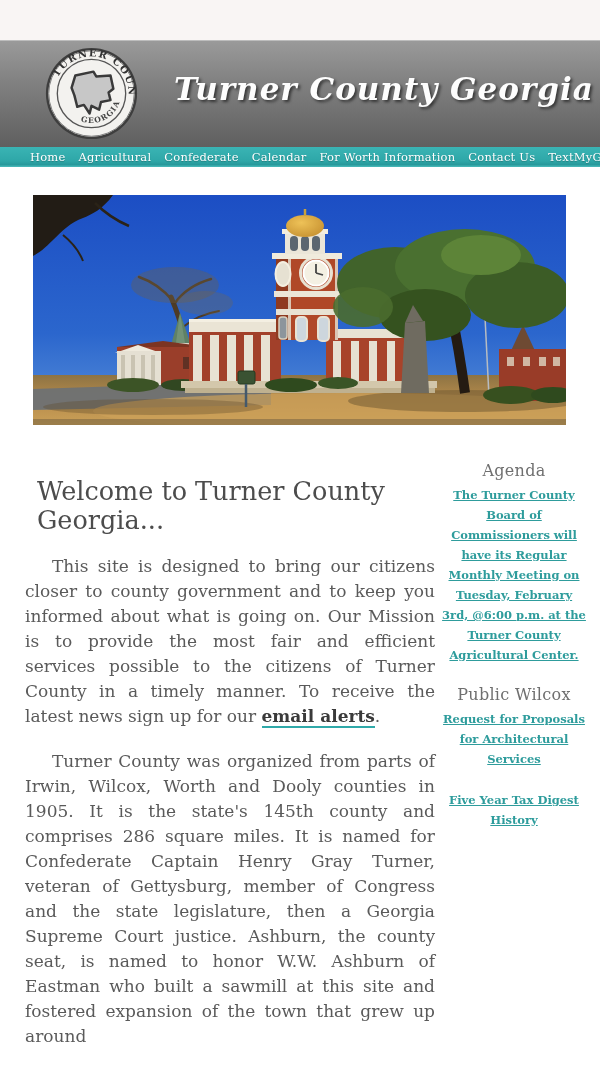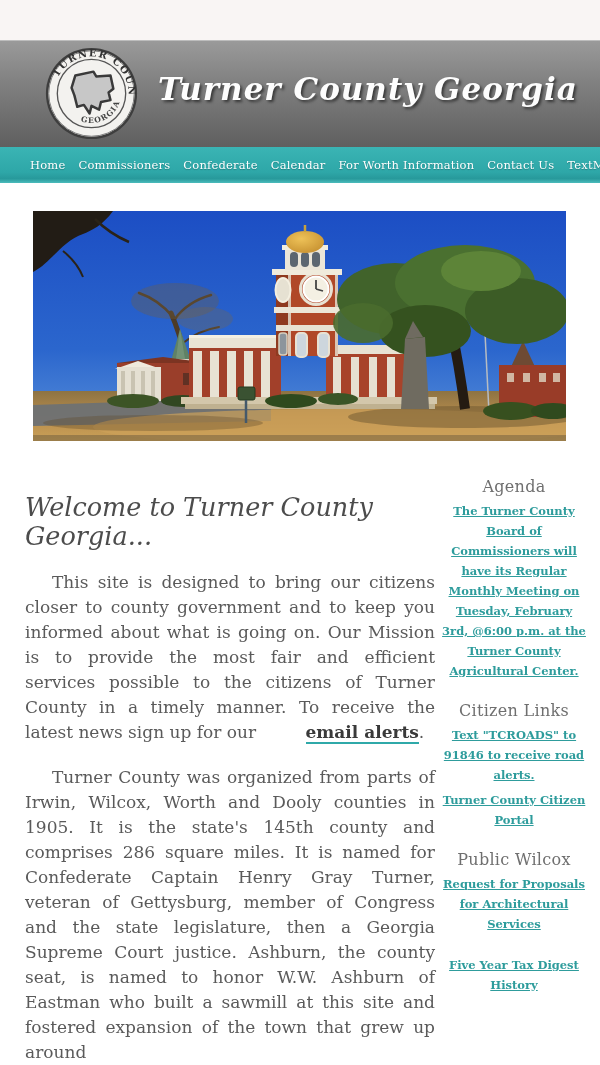--- a/index.html
+++ b/index.html
@@ -11,50 +11,50 @@
   .top-strip{height:40px;background:#f9f5f4;}
   
   .masthead{
     height:106px;
     background:linear-gradient(180deg,#9a9a9a 0%,#808080 40%,#5f5f5f 100%);
     position:relative;
     border-top:1px solid #bdbdbd;
   }
   .seal{position:absolute;left:44px;top:5px;width:95px;height:95px;}
   .site-title{
-    position:absolute;left:158px;top:30px;
+    position:absolute;left:174px;top:30px;
     font-size:31px;font-style:italic;font-weight:bold;color:#fdfdfd;
     text-shadow:2px 2px 3px rgba(0,0,0,.55);
     letter-spacing:1px;white-space:nowrap;
   }
   
   .nav{
-    height:36px;
+    height:20px;
     background:linear-gradient(180deg,#3ab4b4 0%,#2ea7a8 70%,#27999b 88%,#4cbcbc 100%);
     display:flex;align-items:center;gap:13px;padding-left:30px;
   }
   .nav a{
     color:#ffffff;font-size:11.5px;text-decoration:none;letter-spacing:.2px;
     text-shadow:0 1px 1px rgba(0,0,0,.25);white-space:nowrap;cursor:pointer;
   }
   
   .hero{margin:28px 33px 0 33px;width:533px;height:230px;line-height:0;}
   
   .content{display:flex;align-items:flex-start;}
   .main-col{width:410px;margin-left:25px;}
   .main-col h1{
-    margin:52px 0 0 0;font-size:25.5px;font-weight:normal;color:#4c4c4c;line-height:1.12;font-style:italic;
+    margin:52px 0 0 12px;font-size:25.5px;font-weight:normal;color:#4c4c4c;line-height:1.12;
   }
   .main-col p{
     font-size:17px;color:#5a5a5a;line-height:25px;text-align:justify;
     text-indent:27px;margin:20px 0 0 0;
   }
   .email-link{
     font-weight:bold;color:#3a3a3a;text-decoration:none;
-    border-bottom:2px solid #2fa9a9;cursor:pointer;margin-left:44px;
+    border-bottom:2px solid #2fa9a9;cursor:pointer;
   }
   
   .sidebar{width:146px;margin-left:6px;padding-top:36px;text-align:center;}
   .side-section{margin-bottom:20px;}
   .side-heading{
     font-size:16px;font-weight:normal;color:#6f6f6f;margin:0 0 5px 0;letter-spacing:.3px;
   }
   .side-link{
     display:block;font-size:11.5px;font-weight:bold;color:#2e9c9c;
     text-decoration:underline;line-height:20px;margin-bottom:5px;cursor:pointer;
@@ -82,21 +82,21 @@
     <text font-size="8" font-weight="bold" fill="#444" letter-spacing="1.2" font-family="DejaVu Serif, serif">
       <textPath href="#arcBot" startOffset="38%">GEORGIA</textPath>
     </text>
     <path d="M 33,31 L 52,27 L 55,32 L 70,31 L 73,45 L 68,49 L 70,57 L 60,59 L 58,67 L 50,63 L 48,71 L 42,62 L 35,64 L 32,52 L 29,44 Z" fill="#c7c7c7" stroke="#3a3a3a" stroke-width="2.6" stroke-linejoin="round"></path>
   </svg>
   <div class="site-title">Turner County Georgia</div>
 </header>
 
 <nav class="nav">
   <a>Home</a>
-  <a>Commissioners</a>
+  <a>Agricultural</a>
   <a>Confederate</a>
   <a>Calendar</a>
   <a>For Worth Information</a>
   <a>Contact Us</a>
   <a>TextMyGov</a>
 
 </nav>
 
 <div class="hero">
   <svg viewBox="0 0 533 230" width="533" height="230">
@@ -250,25 +250,20 @@
     <p><span>This site is designed to bring our citizens closer to county government and to keep you informed about what is going on.  Our Mission is to provide the most fair and efficient services possible to the citizens of Turner County in a timely manner.  To receive the latest news sign up for our </span><a class="email-link">email alerts</a><span>.</span></p>
     <p>Turner County was organized from parts of Irwin, Wilcox, Worth and Dooly counties in 1905. It is the state's 145th county and comprises 286 square miles. It is named for Confederate Captain Henry Gray Turner, veteran of Gettysburg, member of Congress and the state legislature, then a Georgia Supreme Court justice. Ashburn, the county seat, is named to honor W.W. Ashburn of Eastman who built a sawmill at this site and fostered expansion of the town that grew up around</p>
   </div>
 
   <aside class="sidebar">
     <section class="side-section">
       <h2 class="side-heading">Agenda</h2>
       <a class="side-link">The Turner County Board of Commissioners will have its Regular Monthly Meeting on Tuesday, February 3rd, @6:00 p.m. at the Turner County Agricultural Center.</a>
     </section>
 
-    <section class="side-section">
-      <h2 class="side-heading">Citizen Links</h2>
-      <a class="side-link">Text "TCROADS" to 91846 to receive road alerts.</a>
-      <a class="side-link">Turner County Citizen Portal</a>
-    </section>
 
     <section class="side-section spaced">
       <h2 class="side-heading">Public Wilcox</h2>
       <a class="side-link">Request for Proposals for Architectural Services</a>
       <a class="side-link">Five Year Tax Digest History</a>
     </section>
 
   </aside>
 </div>
 

